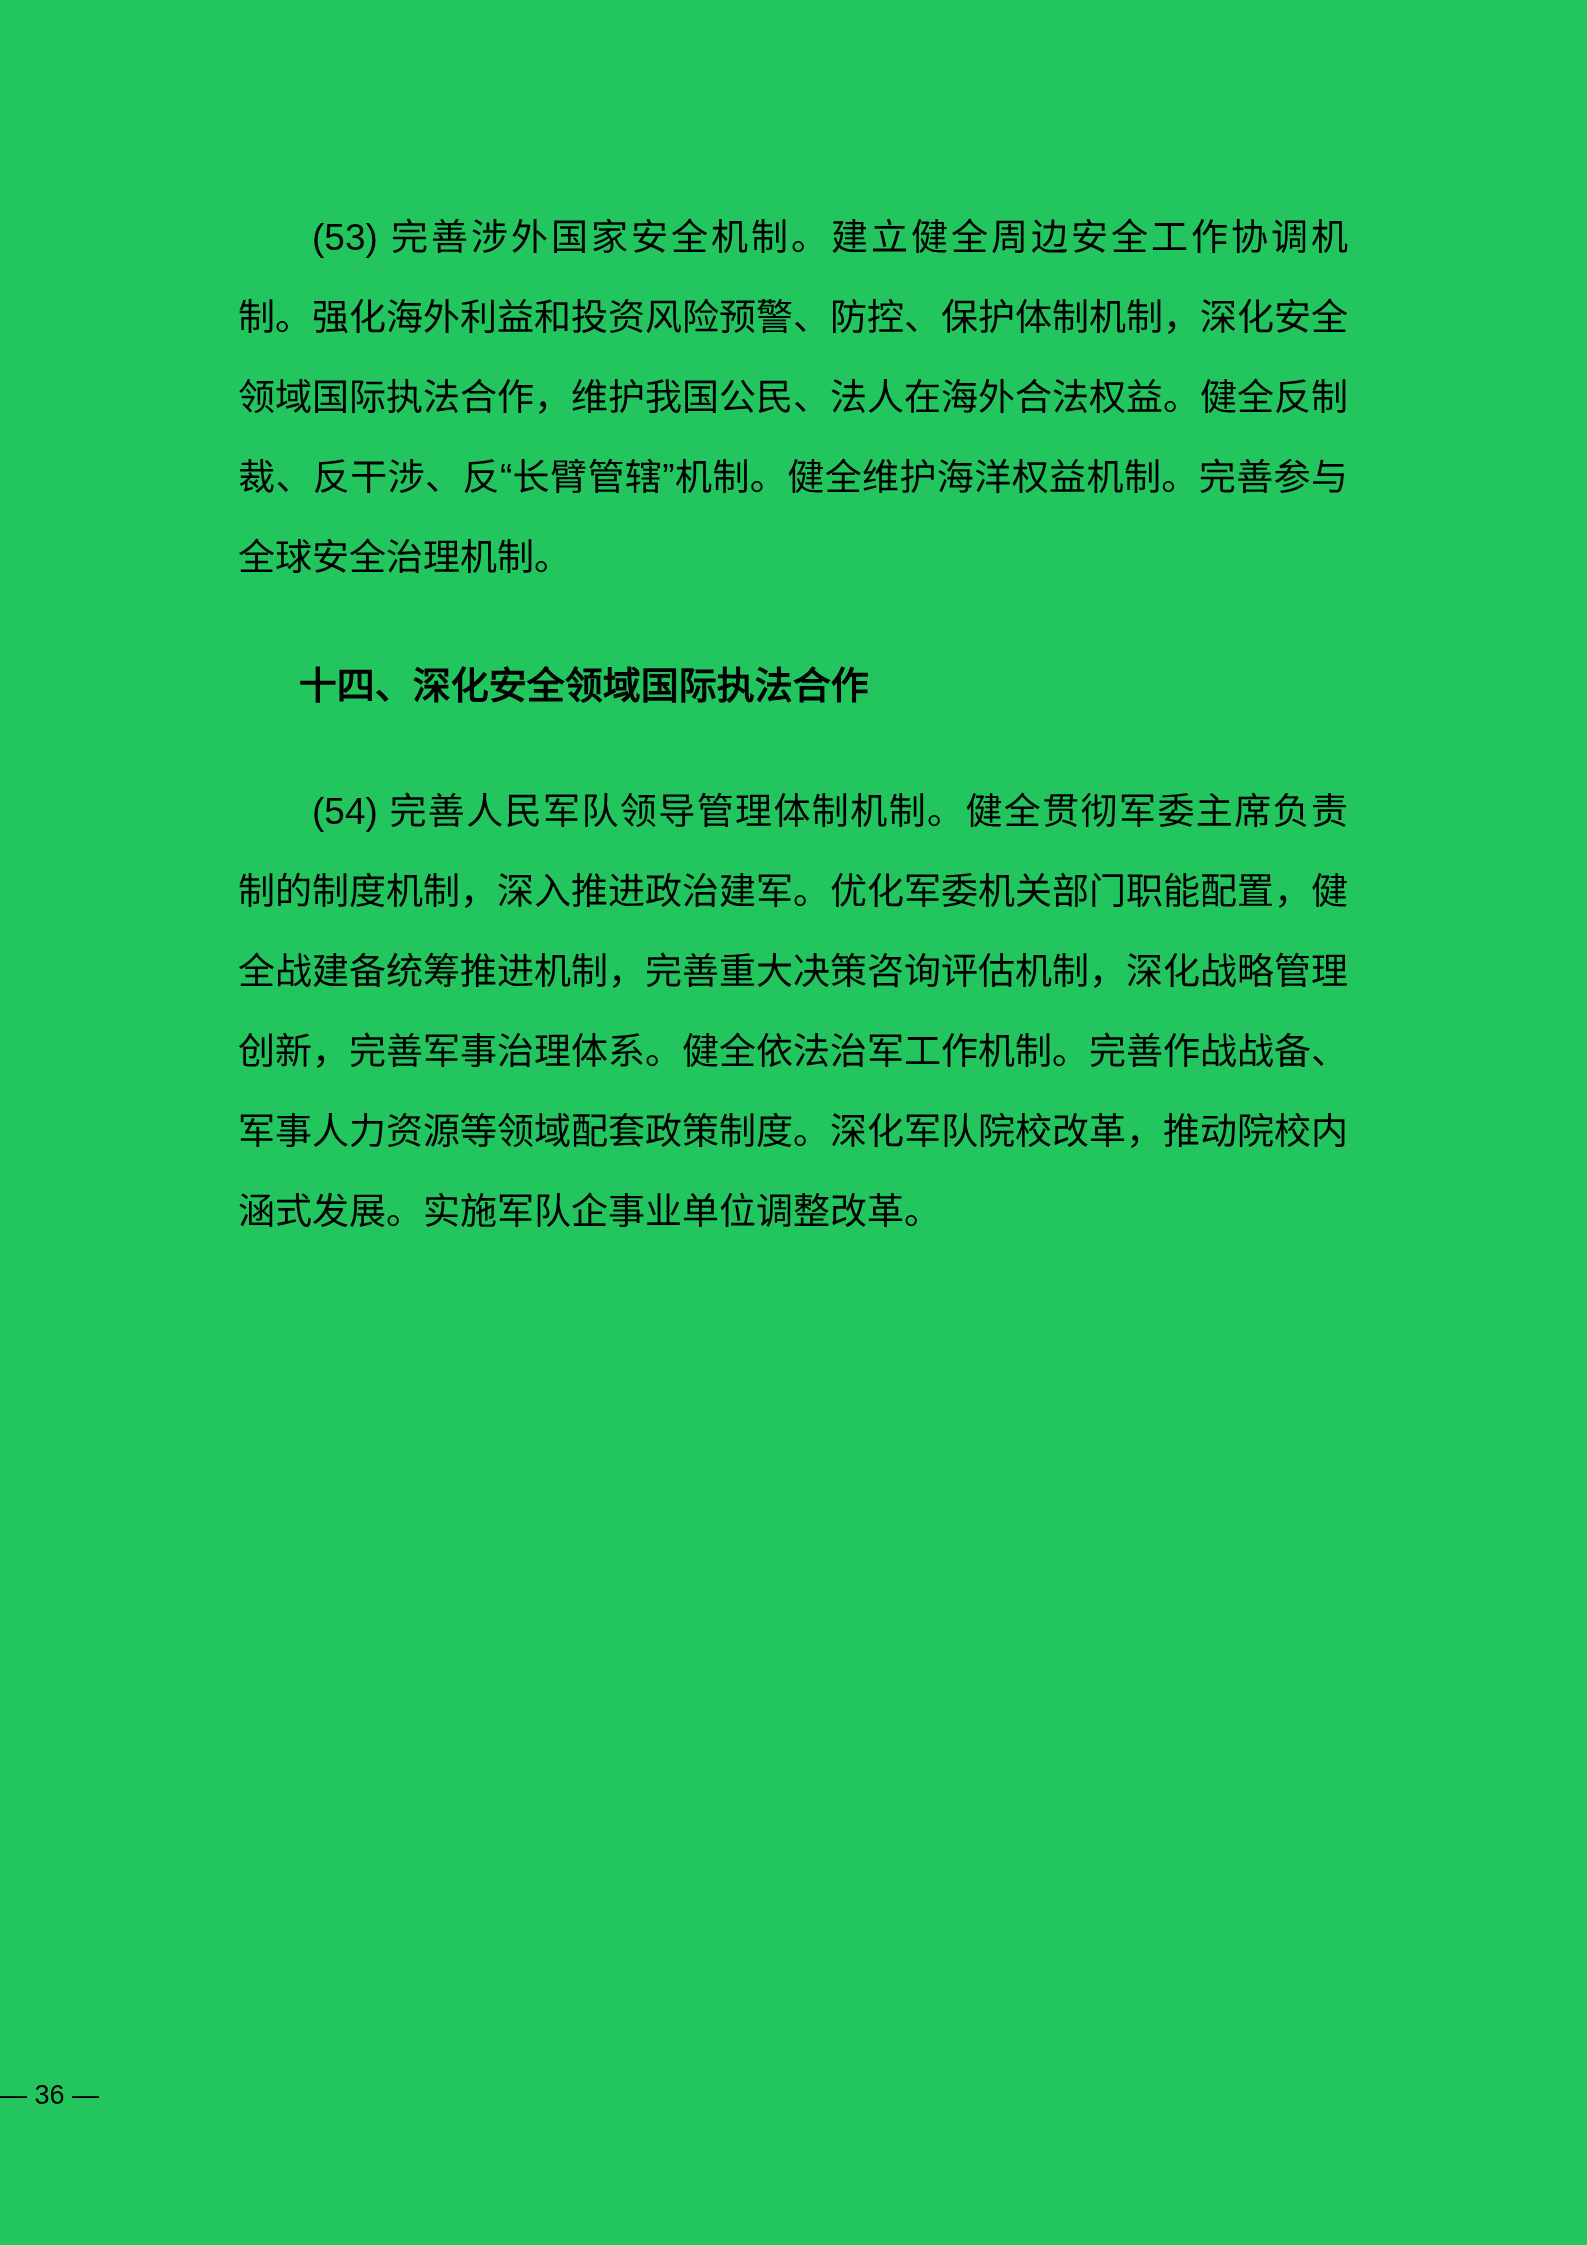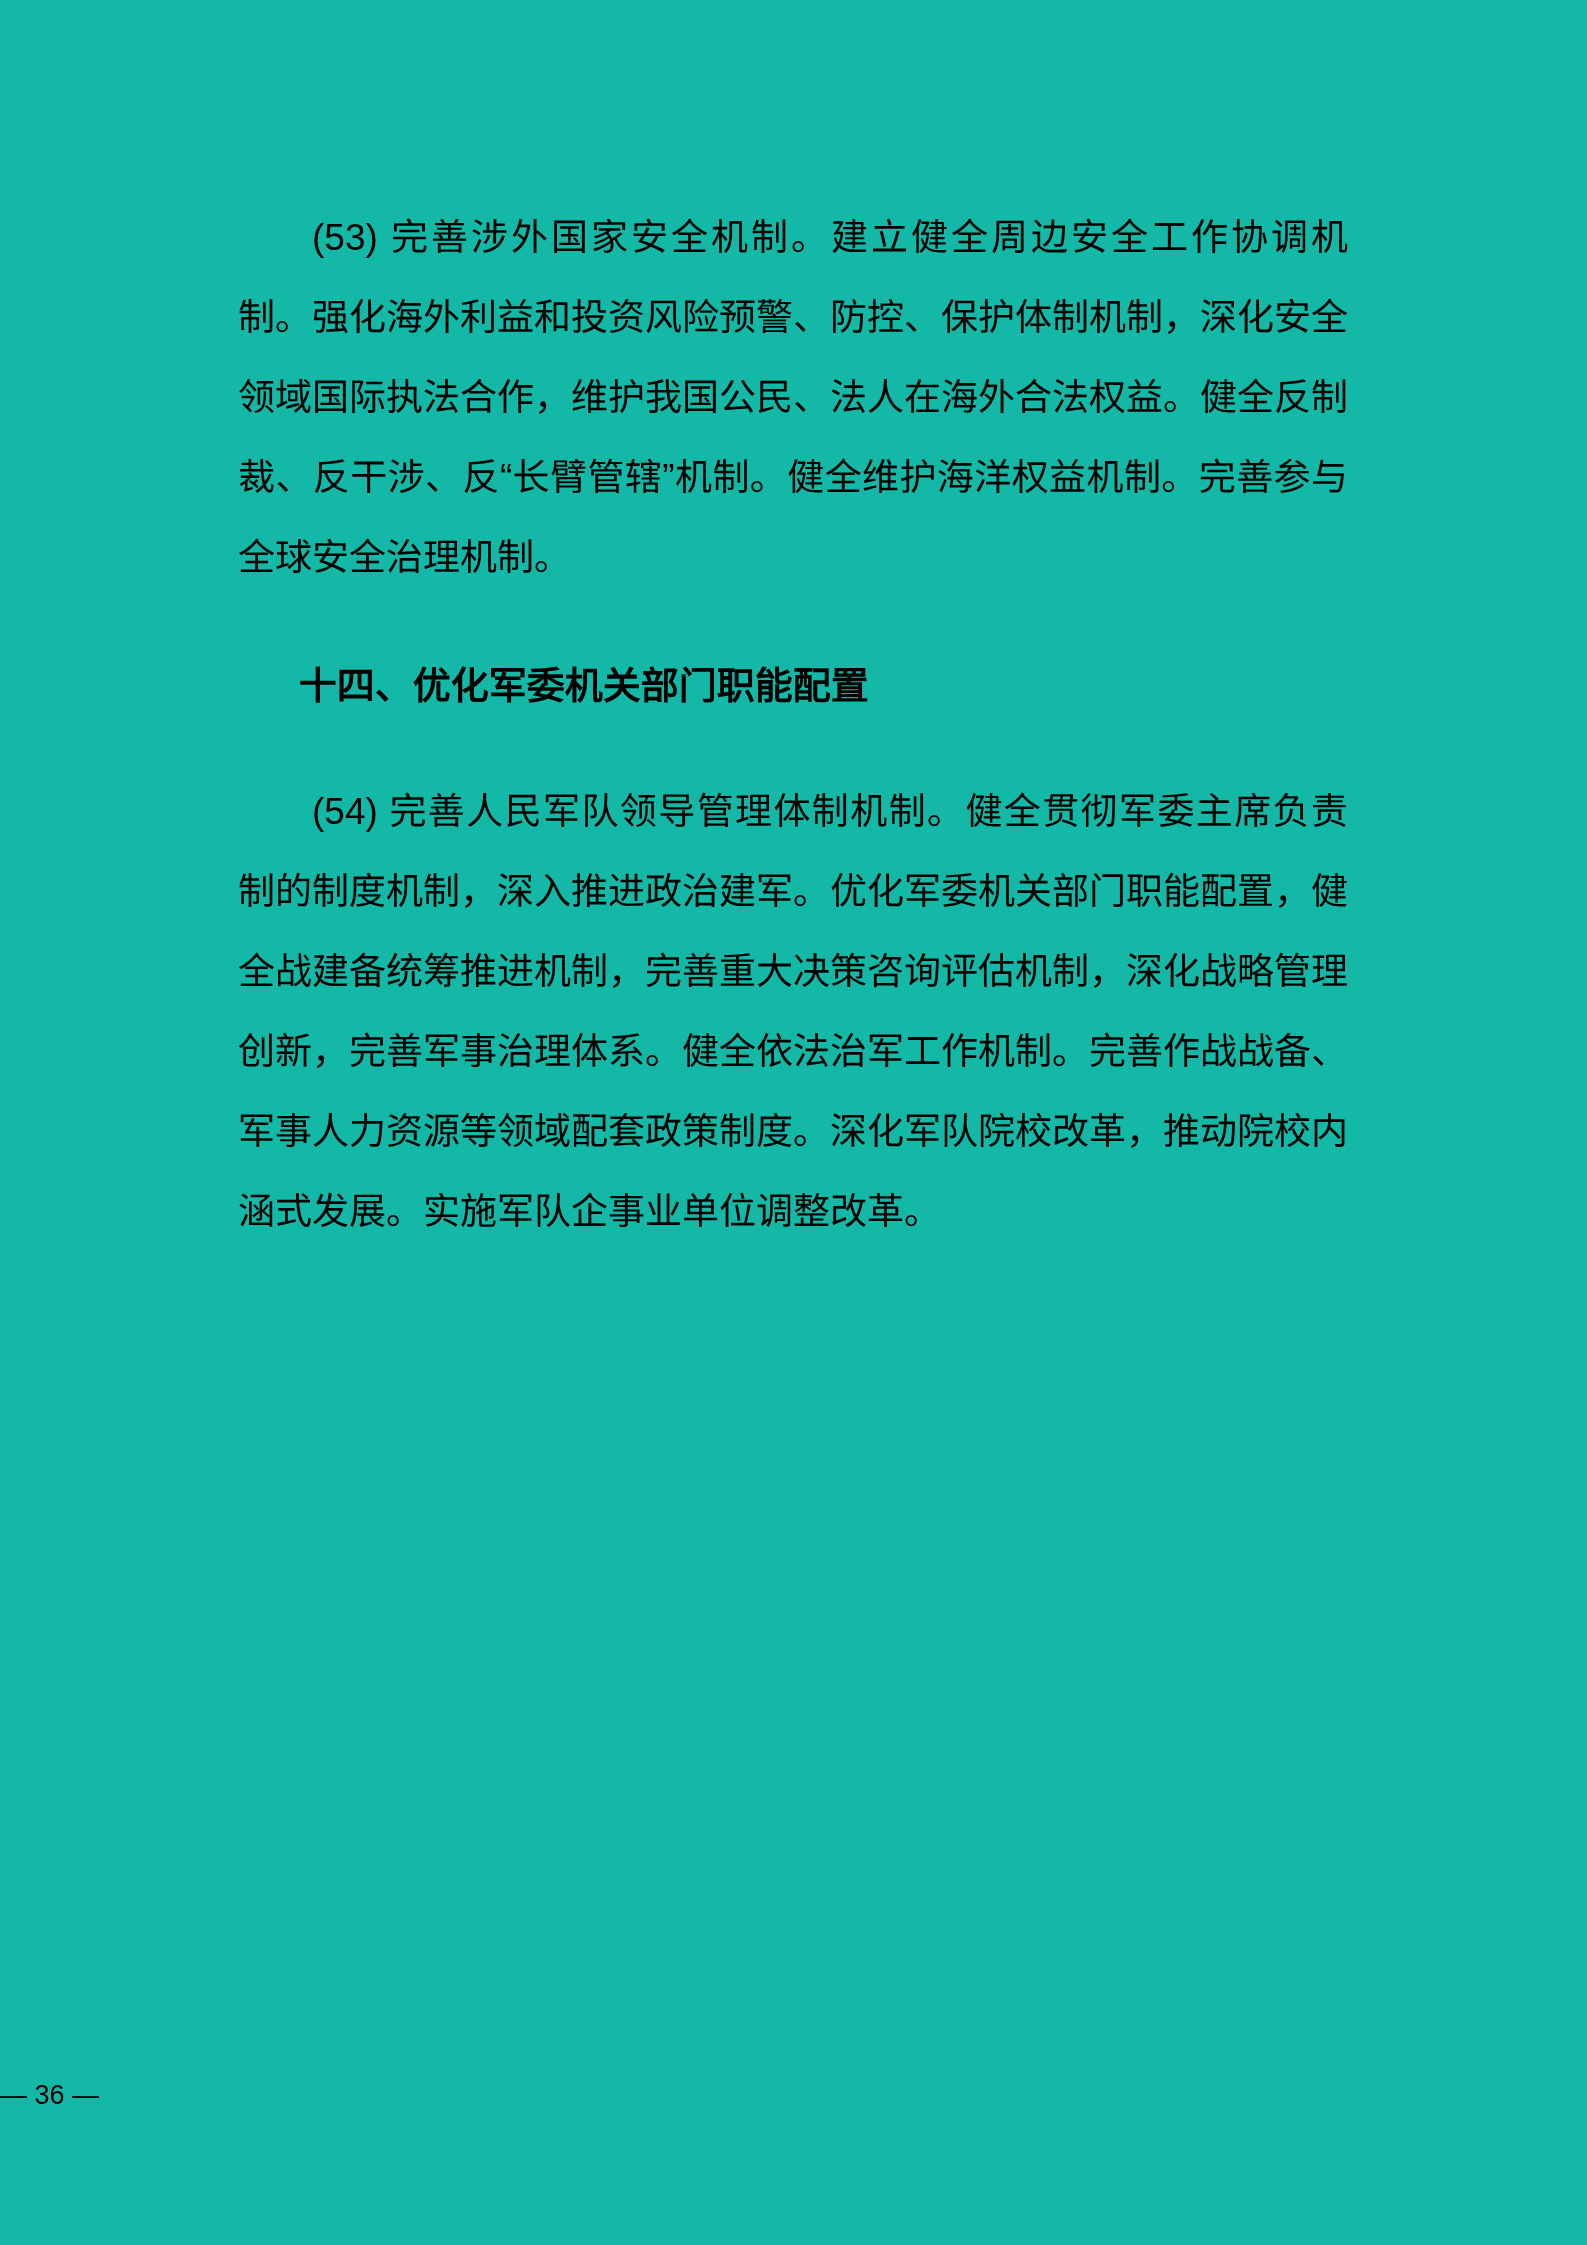--- a/index.html
+++ b/index.html
@@ -4,21 +4,21 @@
 <style>
   html, body {
     margin: 0;
     padding: 0;
     background: #ffffff;
   }
   .page {
     position: relative;
     width: 1587px;
     height: 2245px;
-    background: #14b8a6;
+    background: #22c55e;
     color: #000000;
     font-family: "Liberation Sans", sans-serif;
     overflow: hidden;
   }
   .doc-body {
     position: absolute;
     left: 238px;
     top: 198px;
     width: 1110px;
   }
@@ -47,21 +47,21 @@
     color: #000000;
   }
 </style>
 </head>
 <body>
 
 <div class="page">
   <div class="doc-body">
     <p class="para">(53) 完善涉外国家安全机制。建立健全周边安全工作协调机制。强化海外利益和投资风险预警、防控、保护体制机制，深化安全领域国际执法合作，维护我国公民、法人在海外合法权益。健全反制裁、反干涉、反“长臂管辖”机制。健全维护海洋权益机制。完善参与全球安全治理机制。</p>
 
-    <h2 class="heading">十四、优化军委机关部门职能配置</h2>
+    <h2 class="heading">十四、深化安全领域国际执法合作</h2>
 
 
     <p class="para">(54) 完善人民军队领导管理体制机制。健全贯彻军委主席负责制的制度机制，深入推进政治建军。优化军委机关部门职能配置，健全战建备统筹推进机制，完善重大决策咨询评估机制，深化战略管理创新，完善军事治理体系。健全依法治军工作机制。完善作战战备、军事人力资源等领域配套政策制度。深化军队院校改革，推动院校内涵式发展。实施军队企事业单位调整改革。</p>
 
   </div>
 
   <div class="page-number">— 36 —</div>
 </div>
 
 </body></html>

